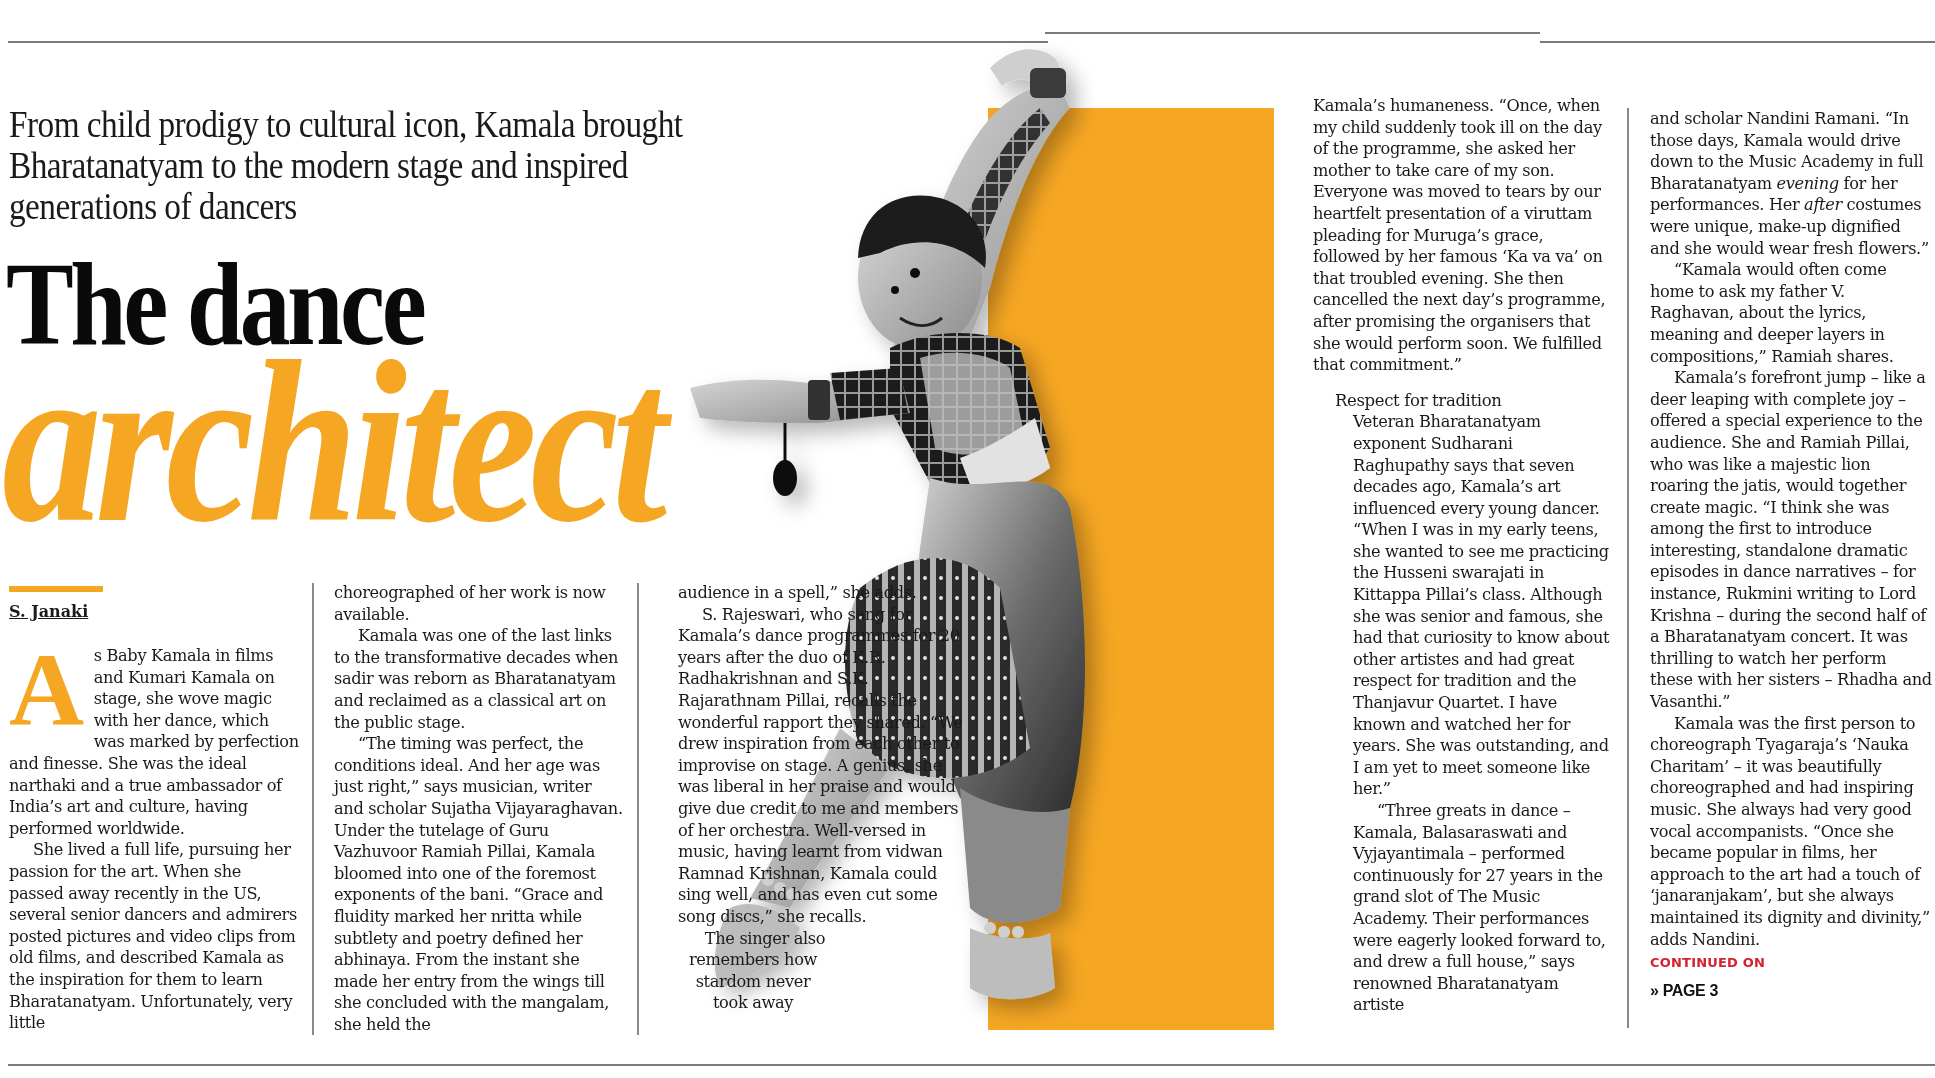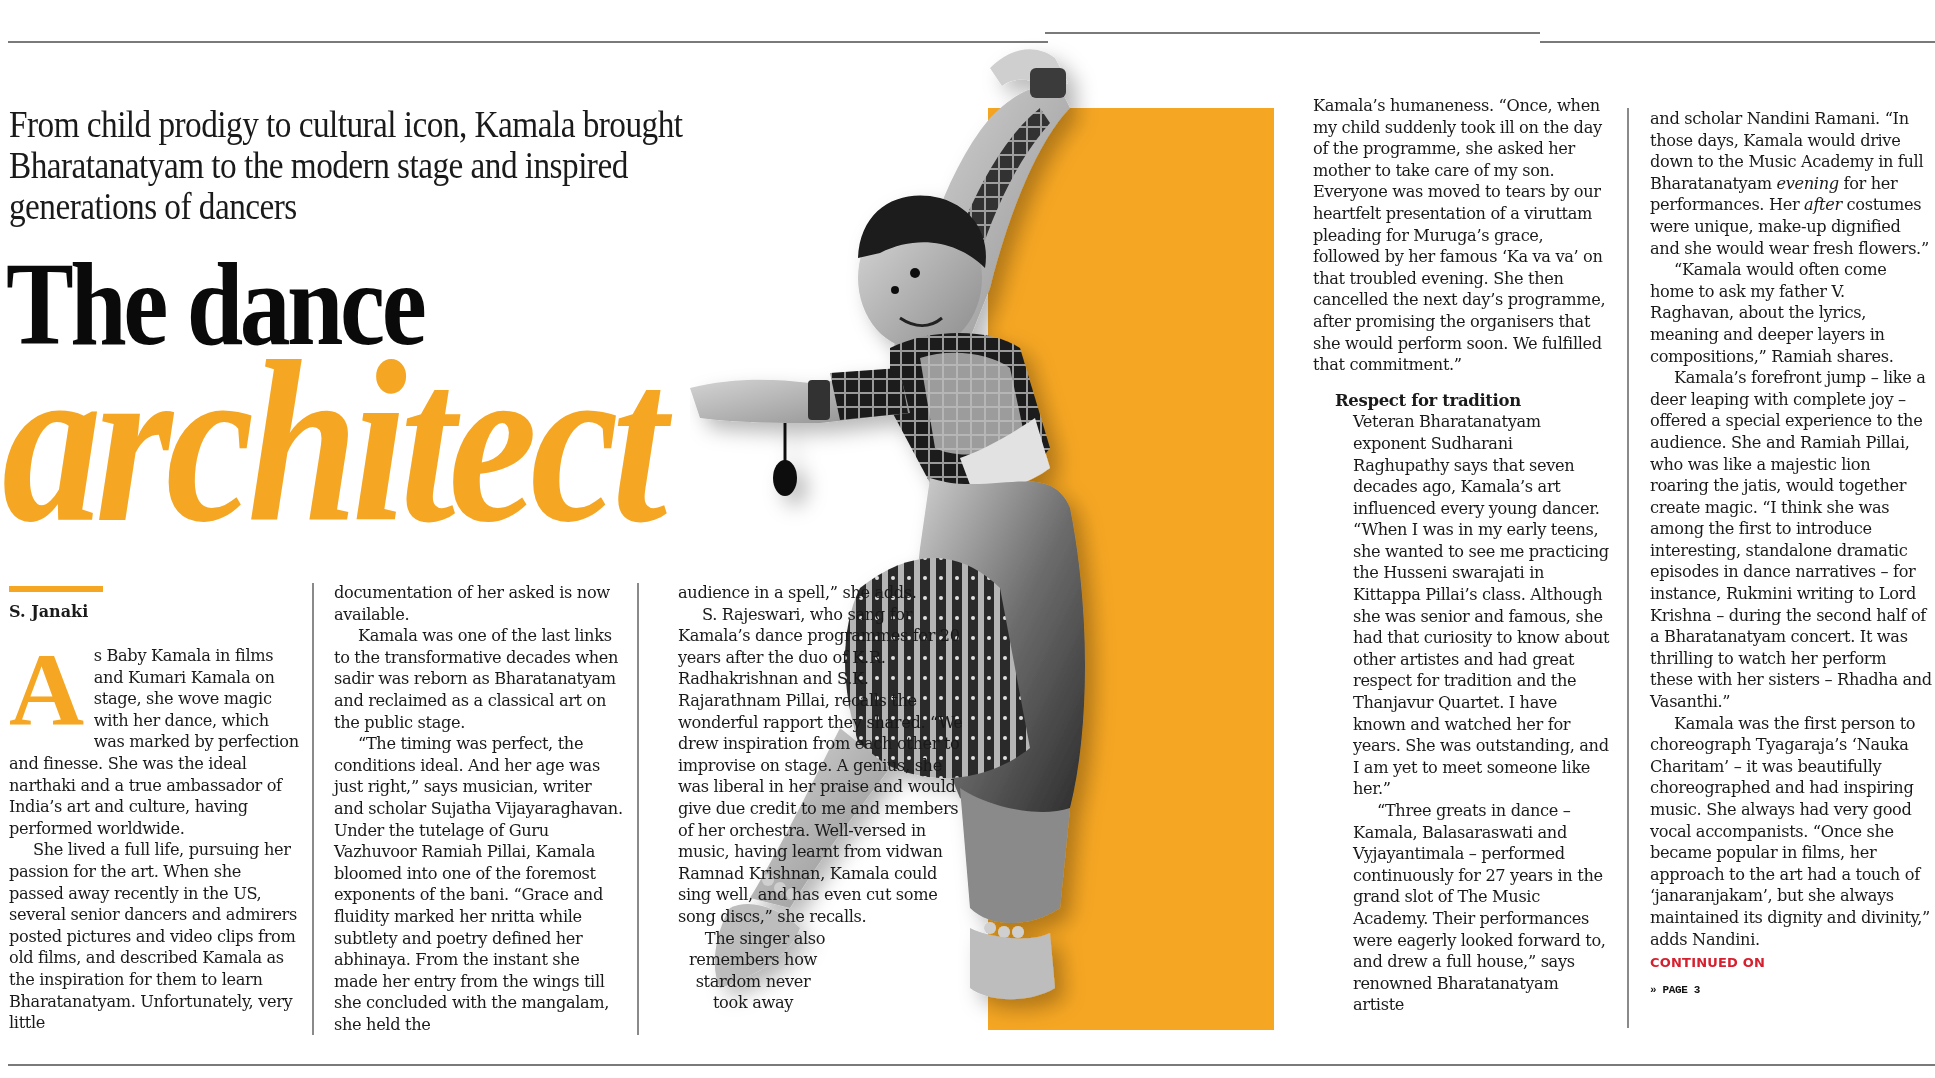--- a/index.html
+++ b/index.html
@@ -32,41 +32,41 @@
 
     .orange-block { position: absolute; left: 988px; top: 108px; width: 286px; height: 922px; }
 
     
     .dancer { position: absolute; left: 690px; top: 28px; width: 680px; height: 1010px; z-index: 2; }
 
     .accent-bar { position: absolute; left: 9px; top: 586px; width: 94px; height: 6px; }
     .byline {
       position: absolute; left: 9px; top: 602px;
       font-family: "DejaVu Serif", serif; font-weight: bold; font-size: 16px;
-      color: #1a1a1a;
+      text-decoration: underline; color: #1a1a1a;
     }
 
     .col {
       position: absolute; font-family: "DejaVu Serif", serif;
       font-size: 16.2px; line-height: 21.6px; color: #1a1a1a; letter-spacing: -0.35px;
       z-index: 3;
     }
     .col p { text-indent: 0; }
     .col p.ind { text-indent: 24px; }
-    .col .sub { font-weight: bold; font-size: 16.5px; }
+    .col .sub { font-weight: normal; font-size: 16.5px; }
 
     .dropcap {
       float: left; font-family: "Liberation Serif", serif; font-weight: bold;
       font-size: 104px; line-height: 78px; margin: 6px 10px 0 0; height: 84px;
     }
 
     .continued {
       font-family: "DejaVu Sans", sans-serif; font-weight: bold; font-size: 13px; margin-top: 2px; letter-spacing: 0.2px;
     }
-    .page-ref { font-family: Liberation Mono, monospace; font-weight: bold; font-size: 11px; margin-top: 6px; color: #111; }
+    .page-ref { font-family: Liberation Sans, sans-serif; font-weight: bold; font-size: 16px; margin-top: 6px; color: #111; }
   </style>
 </head>
 <body>
 
 <div class="rule" style="left:8px; top:41px; width:1040px; height:2px;"></div>
 <div class="rule" style="left:1045px; top:32px; width:495px; height:2px;"></div>
 <div class="rule" style="left:1540px; top:41px; width:395px; height:2px;"></div>
 
 <div class="rule" style="left:8px; top:1064px; width:1927px; height:2px;"></div>
 
@@ -156,21 +156,21 @@
 <div class="vrule" style="left:637px; top:583px; height:452px;"></div>
 <div class="vrule" style="left:1627px; top:108px; height:920px;"></div>
 
 <div class="col" style="left:9px; top:645px; width:290px;">
   <span class="dropcap" style="color:#F5A623;">A</span>
   <p>s Baby Kamala in films and Kumari Kamala on stage, she wove magic with her dance, which was marked by perfection and finesse. She was the ideal narthaki and a true ambassador of India’s art and culture, having performed worldwide.</p>
   <p class="ind">She lived a full life, pursuing her passion for the art. When she passed away recently in the US, several senior dancers and admirers posted pictures and video clips from old films, and described Kamala as the inspiration for them to learn Bharatanatyam. Unfortunately, very little</p>
 </div>
 
 <div class="col" style="left:334px; top:582px; width:290px;">
-  <p>documentation of her asked is now available.</p>
+  <p>choreographed of her work is now available.</p>
   <p class="ind">Kamala was one of the last links to the transformative decades when sadir was reborn as Bharatanatyam and reclaimed as a classical art on the public stage.</p>
   <p class="ind">“The timing was perfect, the conditions ideal. And her age was just right,” says musician, writer and scholar Sujatha Vijayaraghavan. Under the tutelage of Guru Vazhuvoor Ramiah Pillai, Kamala bloomed into one of the foremost exponents of the bani. “Grace and fluidity marked her nritta while subtlety and poetry defined her abhinaya. From the instant she made her entry from the wings till she concluded with the mangalam, she held the</p>
 </div>
 
 <div class="col" style="left:658px; top:582px; width:290px;margin-left:20px;">
   <p>audience in a spell,” she adds.</p>
   <p class="ind">S. Rajeswari, who sang for Kamala’s dance programmes for 20 years after the duo of K.R. Radhakrishnan and S.K. Rajarathnam Pillai, recalls the wonderful rapport they shared. “We drew inspiration from each other to improvise on stage. A genius, she was liberal in her praise and would give due credit to me and members of her orchestra. Well-versed in music, having learnt from vidwan Ramnad Krishnan, Kamala could sing well, and has even cut some song discs,” she recalls.</p>
   <p class="ind" style="width:150px;text-align:center;">The singer also remembers how stardom never took away</p>
 </div>
 

